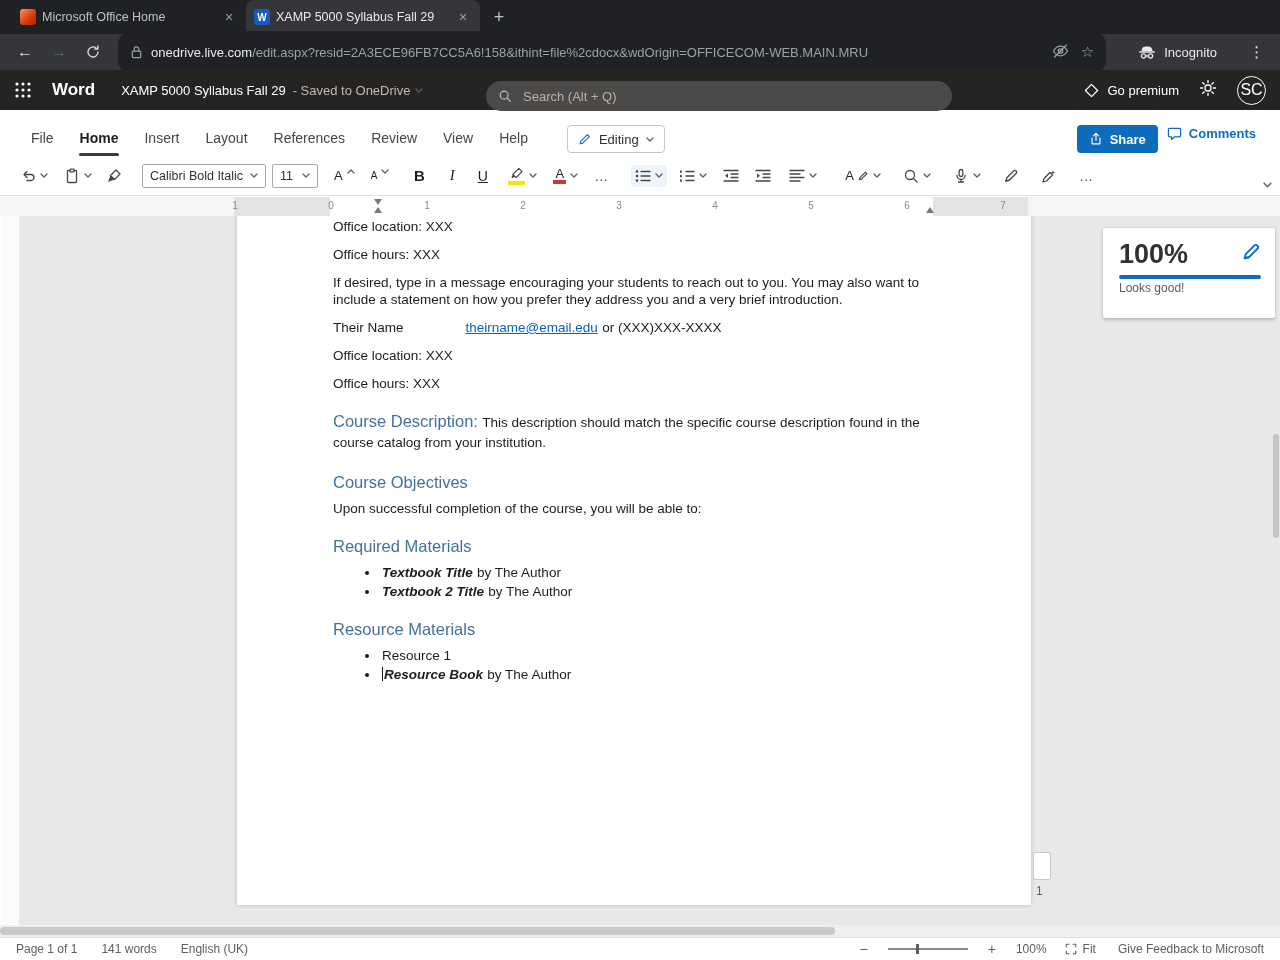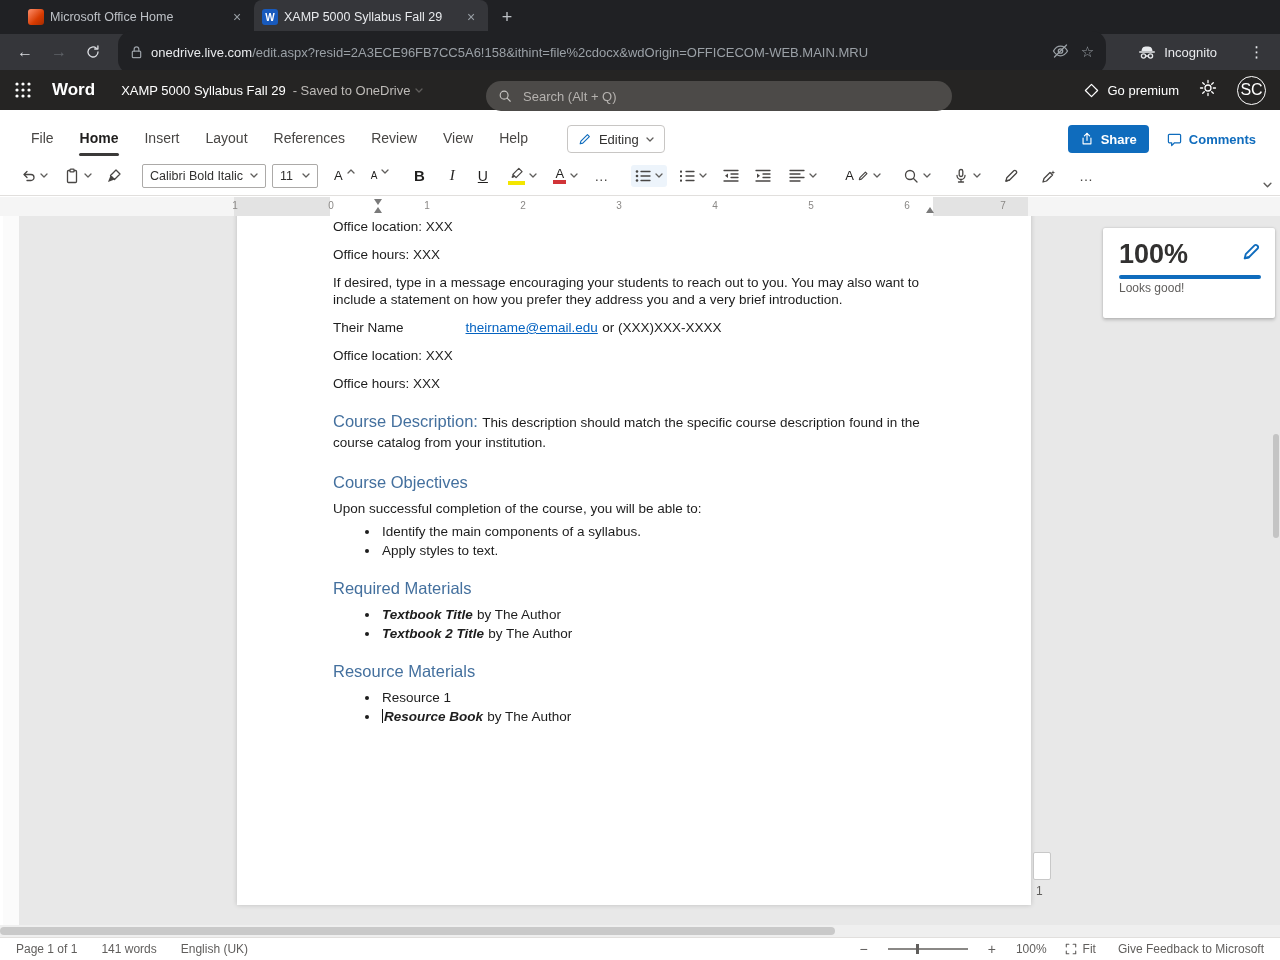--- a/index.html
+++ b/index.html
@@ -1,21 +1,21 @@
 <!DOCTYPE html>
 <html><head>
 <meta charset="utf-8">
 <style>
   html,body{margin:0;padding:0;background:#fff;}
   body{width:1280px;height:960px;overflow:hidden;font-family:"Liberation Sans",sans-serif;position:relative;}
   .screen{position:absolute;inset:0;width:1280px;height:960px;}
   svg.ic{stroke:currentColor;fill:none;stroke-width:1.3;stroke-linecap:round;stroke-linejoin:round;flex:none;}
 
   
-  .tabstrip{position:absolute;left:0;top:0;right:0;height:34px;background:#202124;display:flex;align-items:flex-end;padding-left:20px;box-sizing:border-box;}
+  .tabstrip{position:absolute;left:0;top:0;right:0;height:34px;background:#202124;display:flex;align-items:flex-end;padding-left:12px;box-sizing:border-box;}
   .tab{height:34px;width:234px;display:flex;align-items:center;padding:0 8px;box-sizing:border-box;}
   .tab.inactive{color:#bdc1c6;}
   .tab.active{background:#35363a;border-radius:8px 8px 0 0;color:#e8eaed;}
   .tab-title{flex:1;font-size:12.5px;white-space:nowrap;overflow:hidden;margin:0 6px;}
   .tab-close{color:#9aa0a6;font-size:14px;width:18px;height:18px;line-height:18px;text-align:center;border-radius:50%;}
   .favicon{width:16px;height:16px;border-radius:3px;flex:none;display:flex;align-items:center;justify-content:center;font-size:10px;font-weight:bold;color:#fff;}
   .favicon.office{background:linear-gradient(135deg,#ff8f6b,#d83b01 60%,#a52c00);}
   .favicon.word{background:#185abd;}
   .newtab{width:26px;height:26px;margin:0 0 4px 6px;color:#bdc1c6;font-size:18px;display:flex;align-items:center;justify-content:center;border-radius:50%;}
 
@@ -44,21 +44,21 @@
   .hdr-right{margin-left:auto;display:flex;align-items:center;gap:20px;padding-right:14px;}
   .gopremium{display:flex;align-items:center;gap:8px;font-size:13px;}
   .avatar{width:29px;height:29px;border-radius:50%;border:1.5px solid #fff;display:flex;align-items:center;justify-content:center;font-size:16px;box-sizing:border-box;}
 
   
   .menubar{position:absolute;top:122px;left:0;right:0;height:34px;background:#fff;display:flex;align-items:center;padding:0 18px;box-sizing:border-box;font-size:14px;color:#484644;}
   .mitem{padding:0 13px;height:34px;line-height:33px;position:relative;}
   .mitem.active{color:#201f1e;font-weight:600;}
   .mitem.active::after{content:"";position:absolute;left:12px;right:12px;bottom:0;height:3px;background:#3b3a39;border-radius:2px;}
   .editing-btn{margin-left:26px;border:1px solid #c8c6c4;border-radius:4px;height:26px;display:flex;align-items:center;gap:7px;padding:0 10px;font-size:13px;color:#323130;background:#fff;}
-  .menubar-right{margin-left:auto;display:flex;align-items:center;gap:12px;}
+  .menubar-right{margin-left:auto;display:flex;align-items:flex-start;gap:3px;}
   .share-btn{background:#0f6cbd;color:#fff;border-radius:4px;height:28px;display:flex;align-items:center;gap:7px;padding:0 12px;font-size:13px;font-weight:600;border:none;}
   .comments-btn{color:#0f6cbd;display:flex;align-items:center;gap:7px;font-size:13px;font-weight:600;background:none;border:none;}
 
   
   .toolbar{position:absolute;top:156px;left:0;right:0;height:40px;background:#fff;border-bottom:1px solid #e1dfdd;display:flex;align-items:center;padding:0 16px;box-sizing:border-box;color:#484644;}
   .tbtn{display:flex;align-items:center;gap:4px;padding:4px 4px;border-radius:3px;background:none;border:none;color:#484644;font-family:inherit;}
   .tbtn.selected{background:#edf4fb;}
   .chev{color:#605e5c;}
   .glyph-b{font-weight:700;font-size:15px;color:#201f1e;width:12px;text-align:center;}
   .glyph-i{font-style:italic;font-family:"Liberation Serif",serif;font-size:15px;color:#201f1e;width:10px;text-align:center;}
@@ -471,24 +471,20 @@
         <p class="docp">
           <span>Their Name</span><span class="name-gap"></span><a class="link">theirname@email.edu</a><span class="suffix">or (XXX)XXX-XXXX</span>
         </p>
         <p class="docp">Office location: XXX</p>
         <p class="docp">Office hours: XXX</p>
         <p class="desc">
           <span class="h-inline">Course Description:</span><span class="suffix">This description should match the specific course description found in the course catalog from your institution.</span>
         </p>
         <p class="h-large">Course Objectives</p>
         <p class="docp" style="margin-bottom:6px">Upon successful completion of the course, you will be able to:</p>
-        <ul class="doclist">
-          <li>Identify the main components of a syllabus.</li>
-          <li>Apply styles to text.</li>
-        </ul>
         <p class="h-large">Required Materials</p>
         <ul class="doclist">
           <li><span class="bi">Textbook Title</span><span class="suffix">by The Author</span></li>
           <li><span class="bi">Textbook 2 Title</span><span class="suffix">by The Author</span></li>
         </ul>
         <p class="h-large">Resource Materials</p>
         <ul class="doclist">
           <li>Resource 1</li>
           <li><span class="caret"></span><span class="bi">Resource Book</span><span class="suffix">by The Author</span></li>
         </ul>

